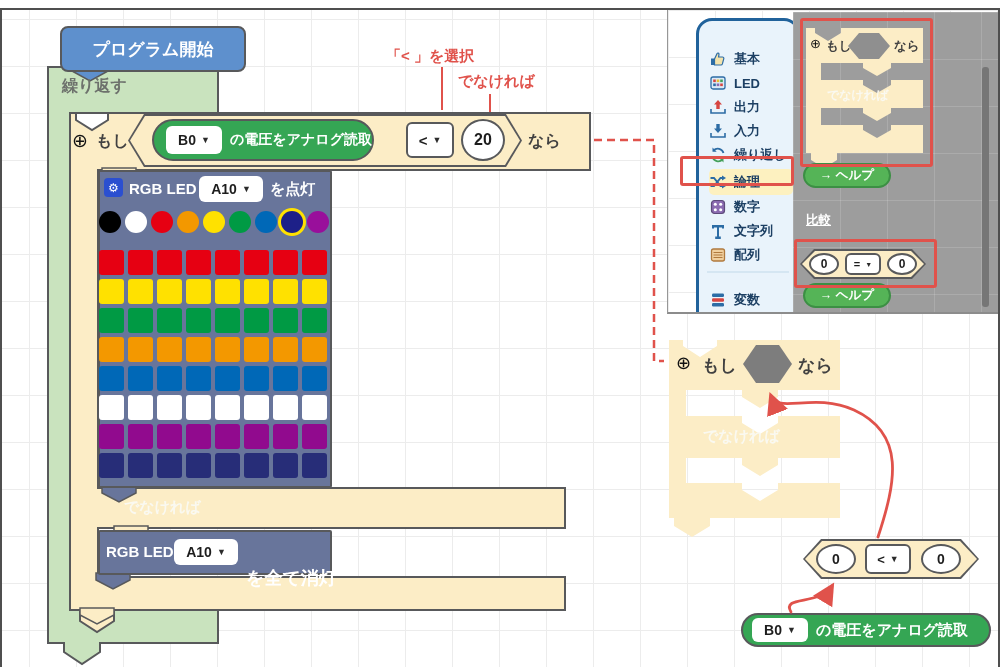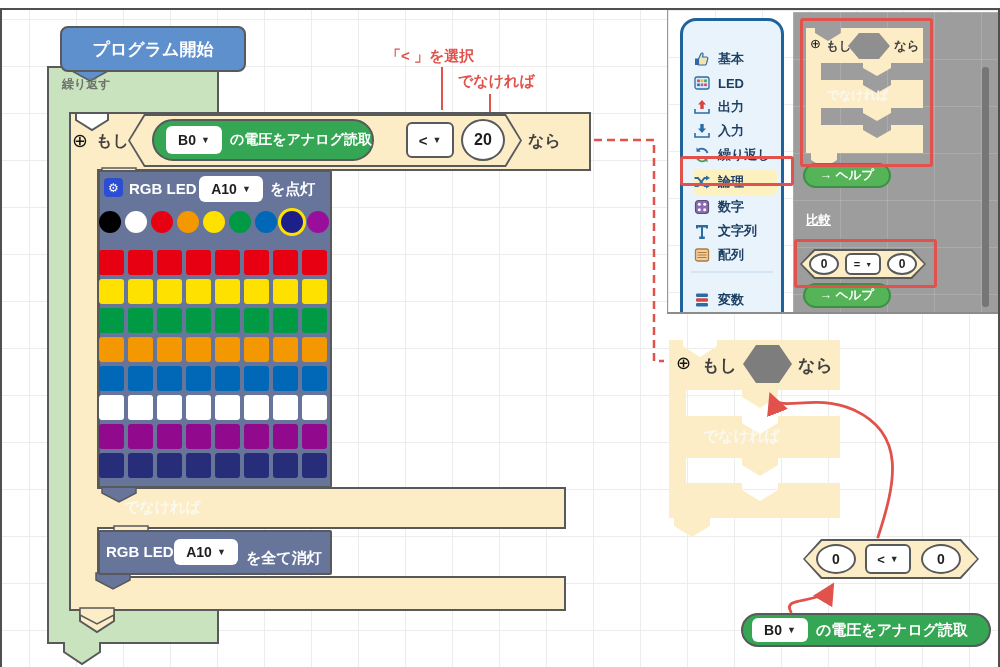--- a/index.html
+++ b/index.html
@@ -29,21 +29,21 @@
   .hexo{position:absolute;}
   .gearbox{background:#2b4fd0;border-radius:4px;color:#fff;display:flex;align-items:center;
     justify-content:center;font-size:12px;}
   .slate{background:var(--slate,#68759b);border:2px solid #58595b;box-sizing:border-box;border-radius:2px;}
   .annot{color:var(--accent-red,#e0524b);font-size:15px;font-weight:bold;}
   .redbox{border:3px solid var(--accent-red,#e0524b);border-radius:3px;box-sizing:border-box;z-index:6;}
   #inset{position:absolute;left:665px;top:0;width:335px;height:302px;background:#fff;
     border-left:1px solid #979797;border-bottom:2px solid #8c8c8c;box-sizing:content-box;overflow:hidden;z-index:4;
     background-image:linear-gradient(#ececec 1px,transparent 1px),linear-gradient(90deg,#ececec 1px,transparent 1px);
     background-size:47px 47px;}
-  #toolbox{position:absolute;left:12px;top:8px;width:104px;height:320px;background:#e9f3fb;
+  #toolbox{position:absolute;left:28px;top:8px;width:104px;height:320px;background:#e9f3fb;
     border:3px solid #20629b;border-radius:16px;box-sizing:border-box;}
   .tb-row{position:absolute;left:10px;width:84px;height:26px;display:flex;align-items:center;gap:7px;border-radius:5px;}
   .tb-row .lbl{font-size:13px;font-weight:bold;color:#1c3f63;white-space:nowrap;}
   .tb-row.hl{background:#fdf1c0;}
   .tb-ico{width:18px;height:18px;display:flex;align-items:center;justify-content:center;}
   #flyout{position:absolute;left:125px;top:2px;width:210px;height:300px;background:#9d9d9d;
     background-image:linear-gradient(rgba(255,255,255,.14) 1px,transparent 1px),
                      linear-gradient(90deg,rgba(255,255,255,.14) 1px,transparent 1px);
     background-size:47px 47px;}
   .helpbtn{position:absolute;width:88px;height:25px;background:var(--help-green,#55b457);
@@ -71,21 +71,21 @@
     <path d="M94 563 h34 v7 l-17 9 l-17 -9 z" fill="#68759b" stroke="#58595b" stroke-width="1.5"></path>
     <path d="M78 598 h34 v7 l-17 9 l-17 -9 z" fill="#fcedc6" stroke="#58595b" stroke-width="1.5"></path>
 
     <path d="M667 330 H681 V336 L698 347 L715 336 V330 H838 V380 H776 V387 L758 398 L740 387 V380 H684 V406 H740 V413 L758 424 L776 413 V406 H838 V448 H776 V455 L758 466 L740 455 V448 H684 V473 H740 V480 L758 491 L776 480 V473 H838 V508 H708 V516 L690 527 L672 516 V508 H667 Z" fill="#fcedc6"></path>
   </svg>
 
   <div class="abs lvl2" style="left:58px;top:16px;width:182px;height:42px;background:#5e90cd;border:2px solid #58595b;border-radius:8px;display:flex;align-items:center;justify-content:center;">
     <span class="wt nw" style="font-size:17px;">プログラム開始</span>
   </div>
 
-  <div class="abs lvl2 gr nw" style="left:60px;top:66px;font-size:12px;">繰り返す</div>
+  <div class="abs lvl2 gr nw" style="left:60px;top:66px;font-size:16px;">繰り返す</div>
 
   <div class="abs lvl2 nw" style="left:70px;top:119px;font-size:19px;color:#111;">⊕</div>
   <div class="abs lvl2 dk nw" style="left:94px;top:121px;font-size:16px;">もし</div>
 
   <div class="hexo lvl2" style="left:126px;top:104px;width:394px;height:53px;background:#58595b;
        clip-path:polygon(16px 0,calc(100% - 16px) 0,100% 50%,calc(100% - 16px) 100%,16px 100%,0 50%);">
     <div style="position:absolute;inset:2px;background:#fcedc6;
          clip-path:polygon(15px 0,calc(100% - 15px) 0,100% 50%,calc(100% - 15px) 100%,15px 100%,0 50%);"></div>
   </div>
 
@@ -196,21 +196,21 @@
     </div>
 
   <div class="abs lvl2 nw" style="left:122px;top:488px;font-size:15px;font-weight:bold;color:#faf9f1;">でなければ</div>
 
   <div class="slate abs lvl2" style="left:96px;top:520px;width:234px;height:45px;"></div>
   <div class="abs lvl3 wt nw" style="left:104px;top:533px;font-size:15px;">RGB LED</div>
   <div class="pill abs lvl3" style="left:172px;top:529px;width:64px;height:26px;font-size:14px;">
     <span>A10</span>
       <span class="caret">▼</span>
   </div>
-  <div class="abs lvl3 wt nw" style="left:244px;top:539px;font-size:15px;">を全て消灯</div>
+  <div class="abs lvl3 wt nw" style="left:244px;top:556px;font-size:18px;">を全て消灯</div>
 
   <div class="abs annot nw lvl3" style="left:384px;top:37px;">「&lt; 」を選択</div>
   <div class="abs annot nw lvl3" style="left:456px;top:62px;">でなければ</div>
 
   <div id="inset">
     <div id="toolbox">
       <div id="toolbox-items">
           <div class="tb-row" style="top: 25px;">
             <span class="tb-ico">
               <svg width="18" height="18" viewBox="0 0 18 18">

